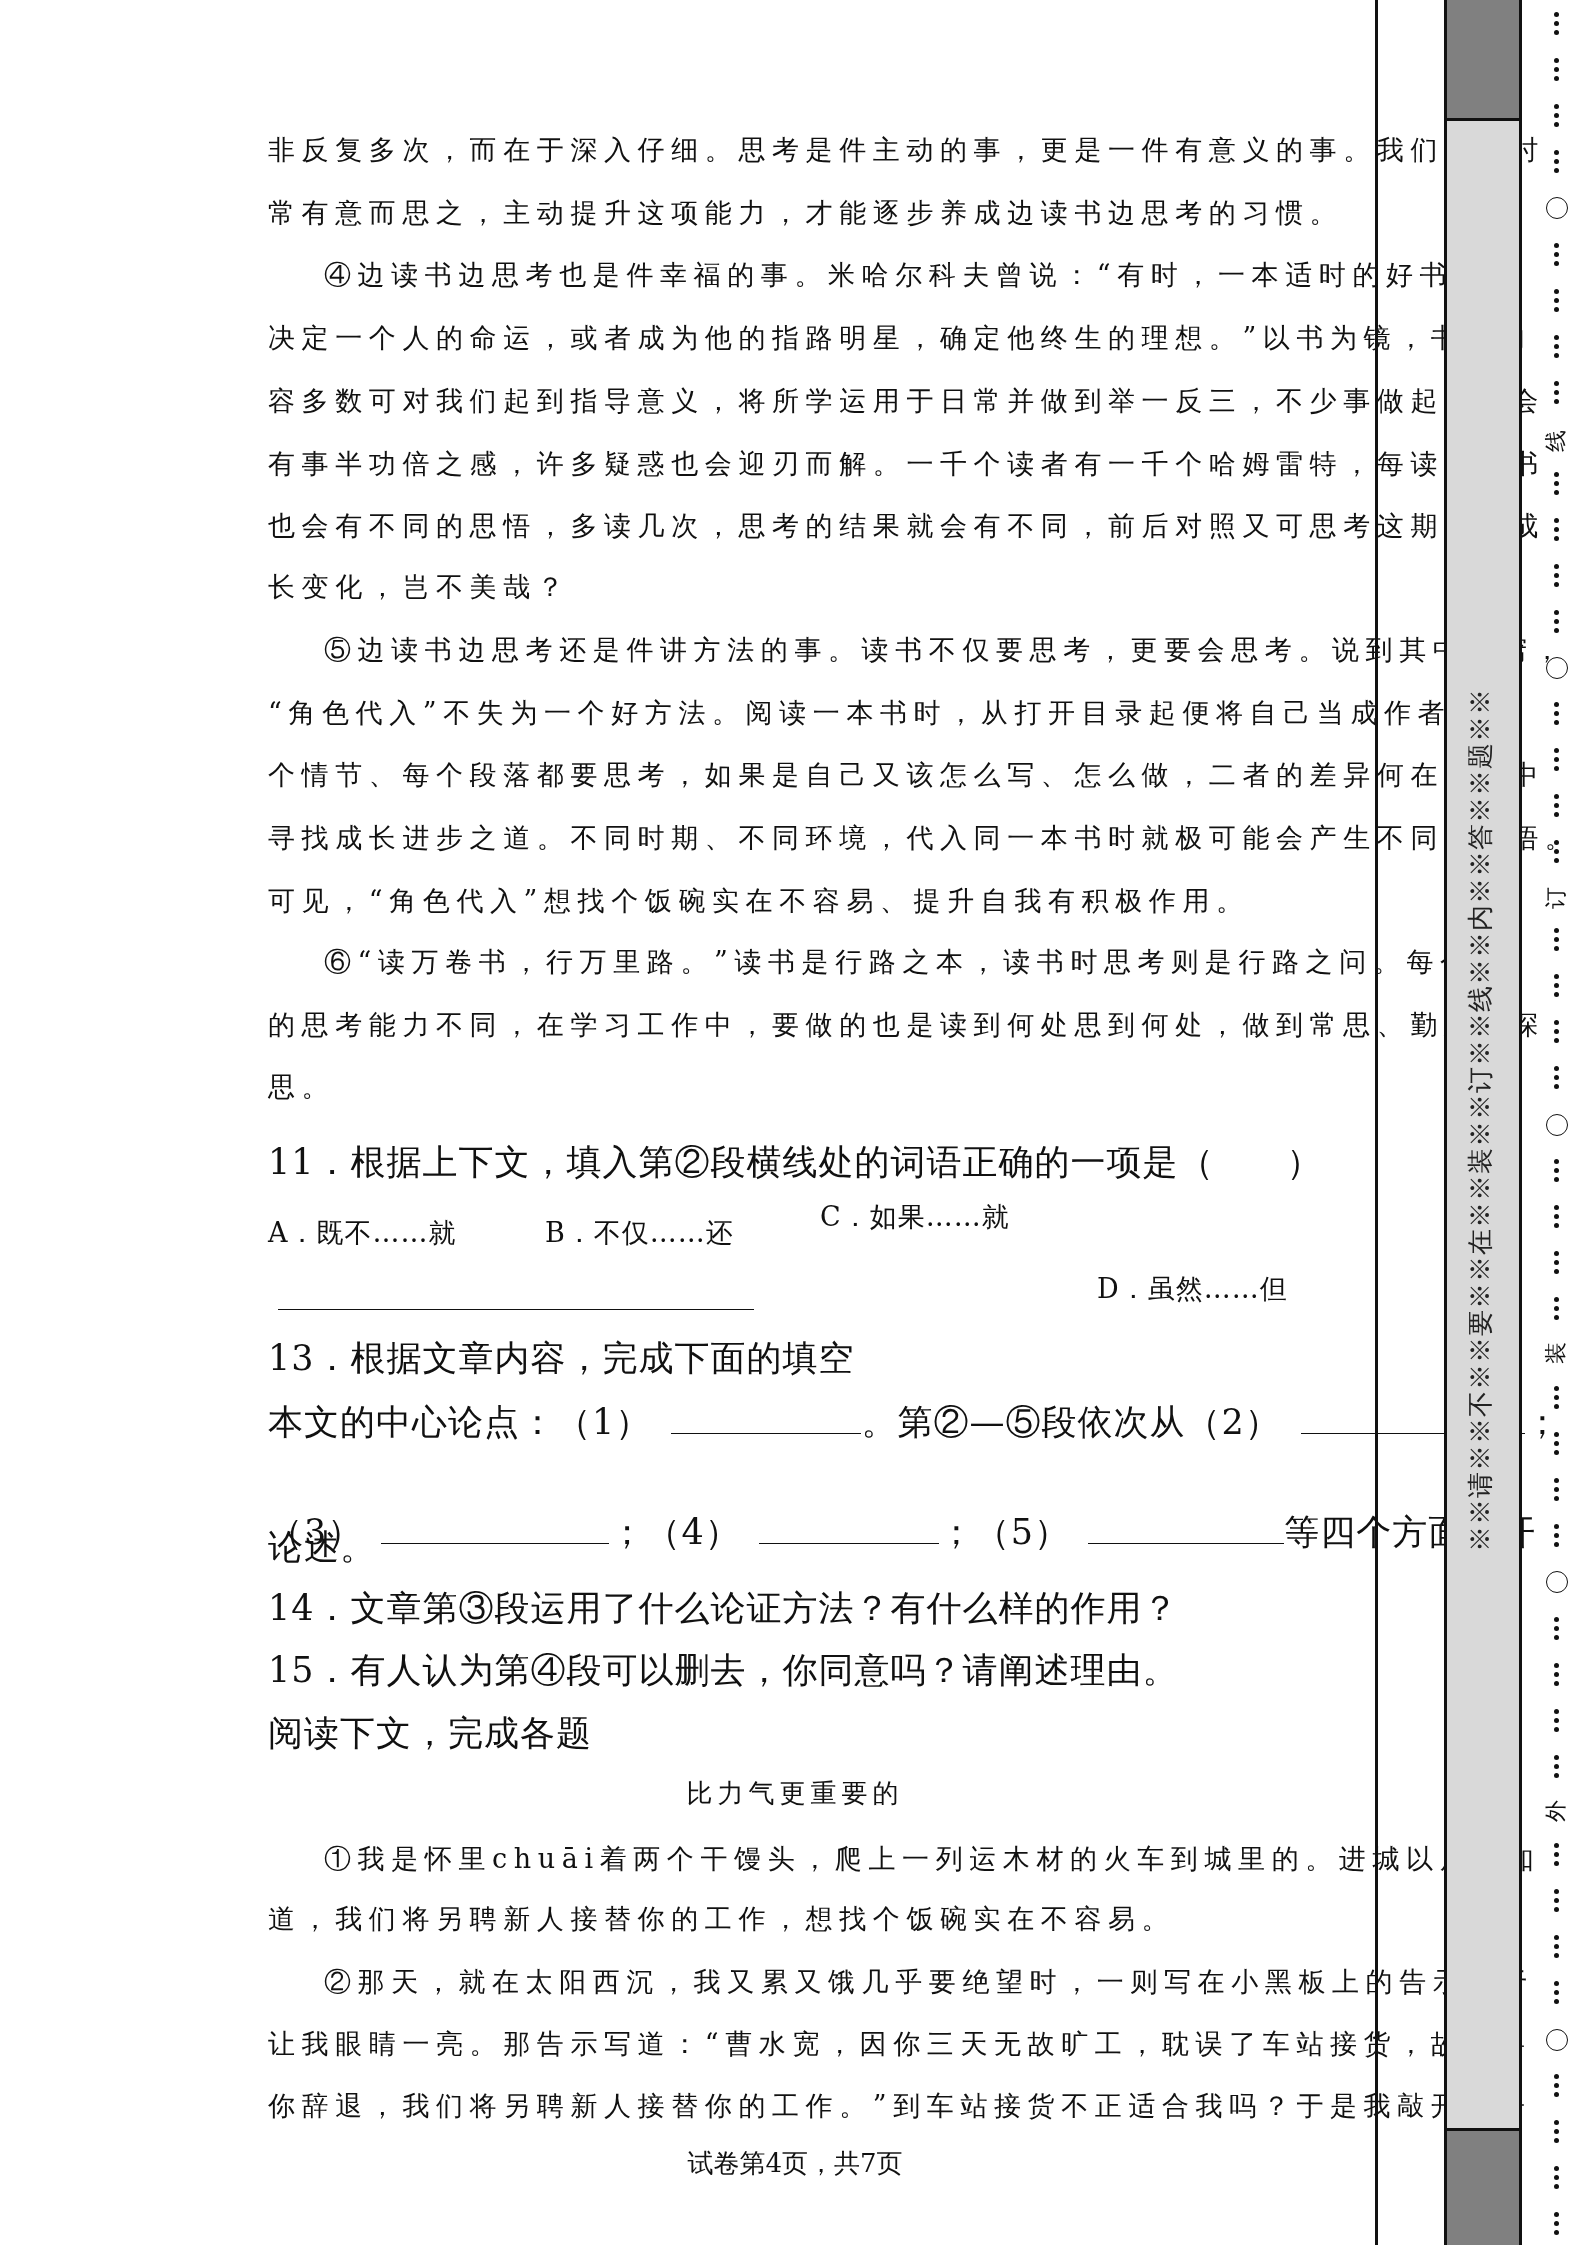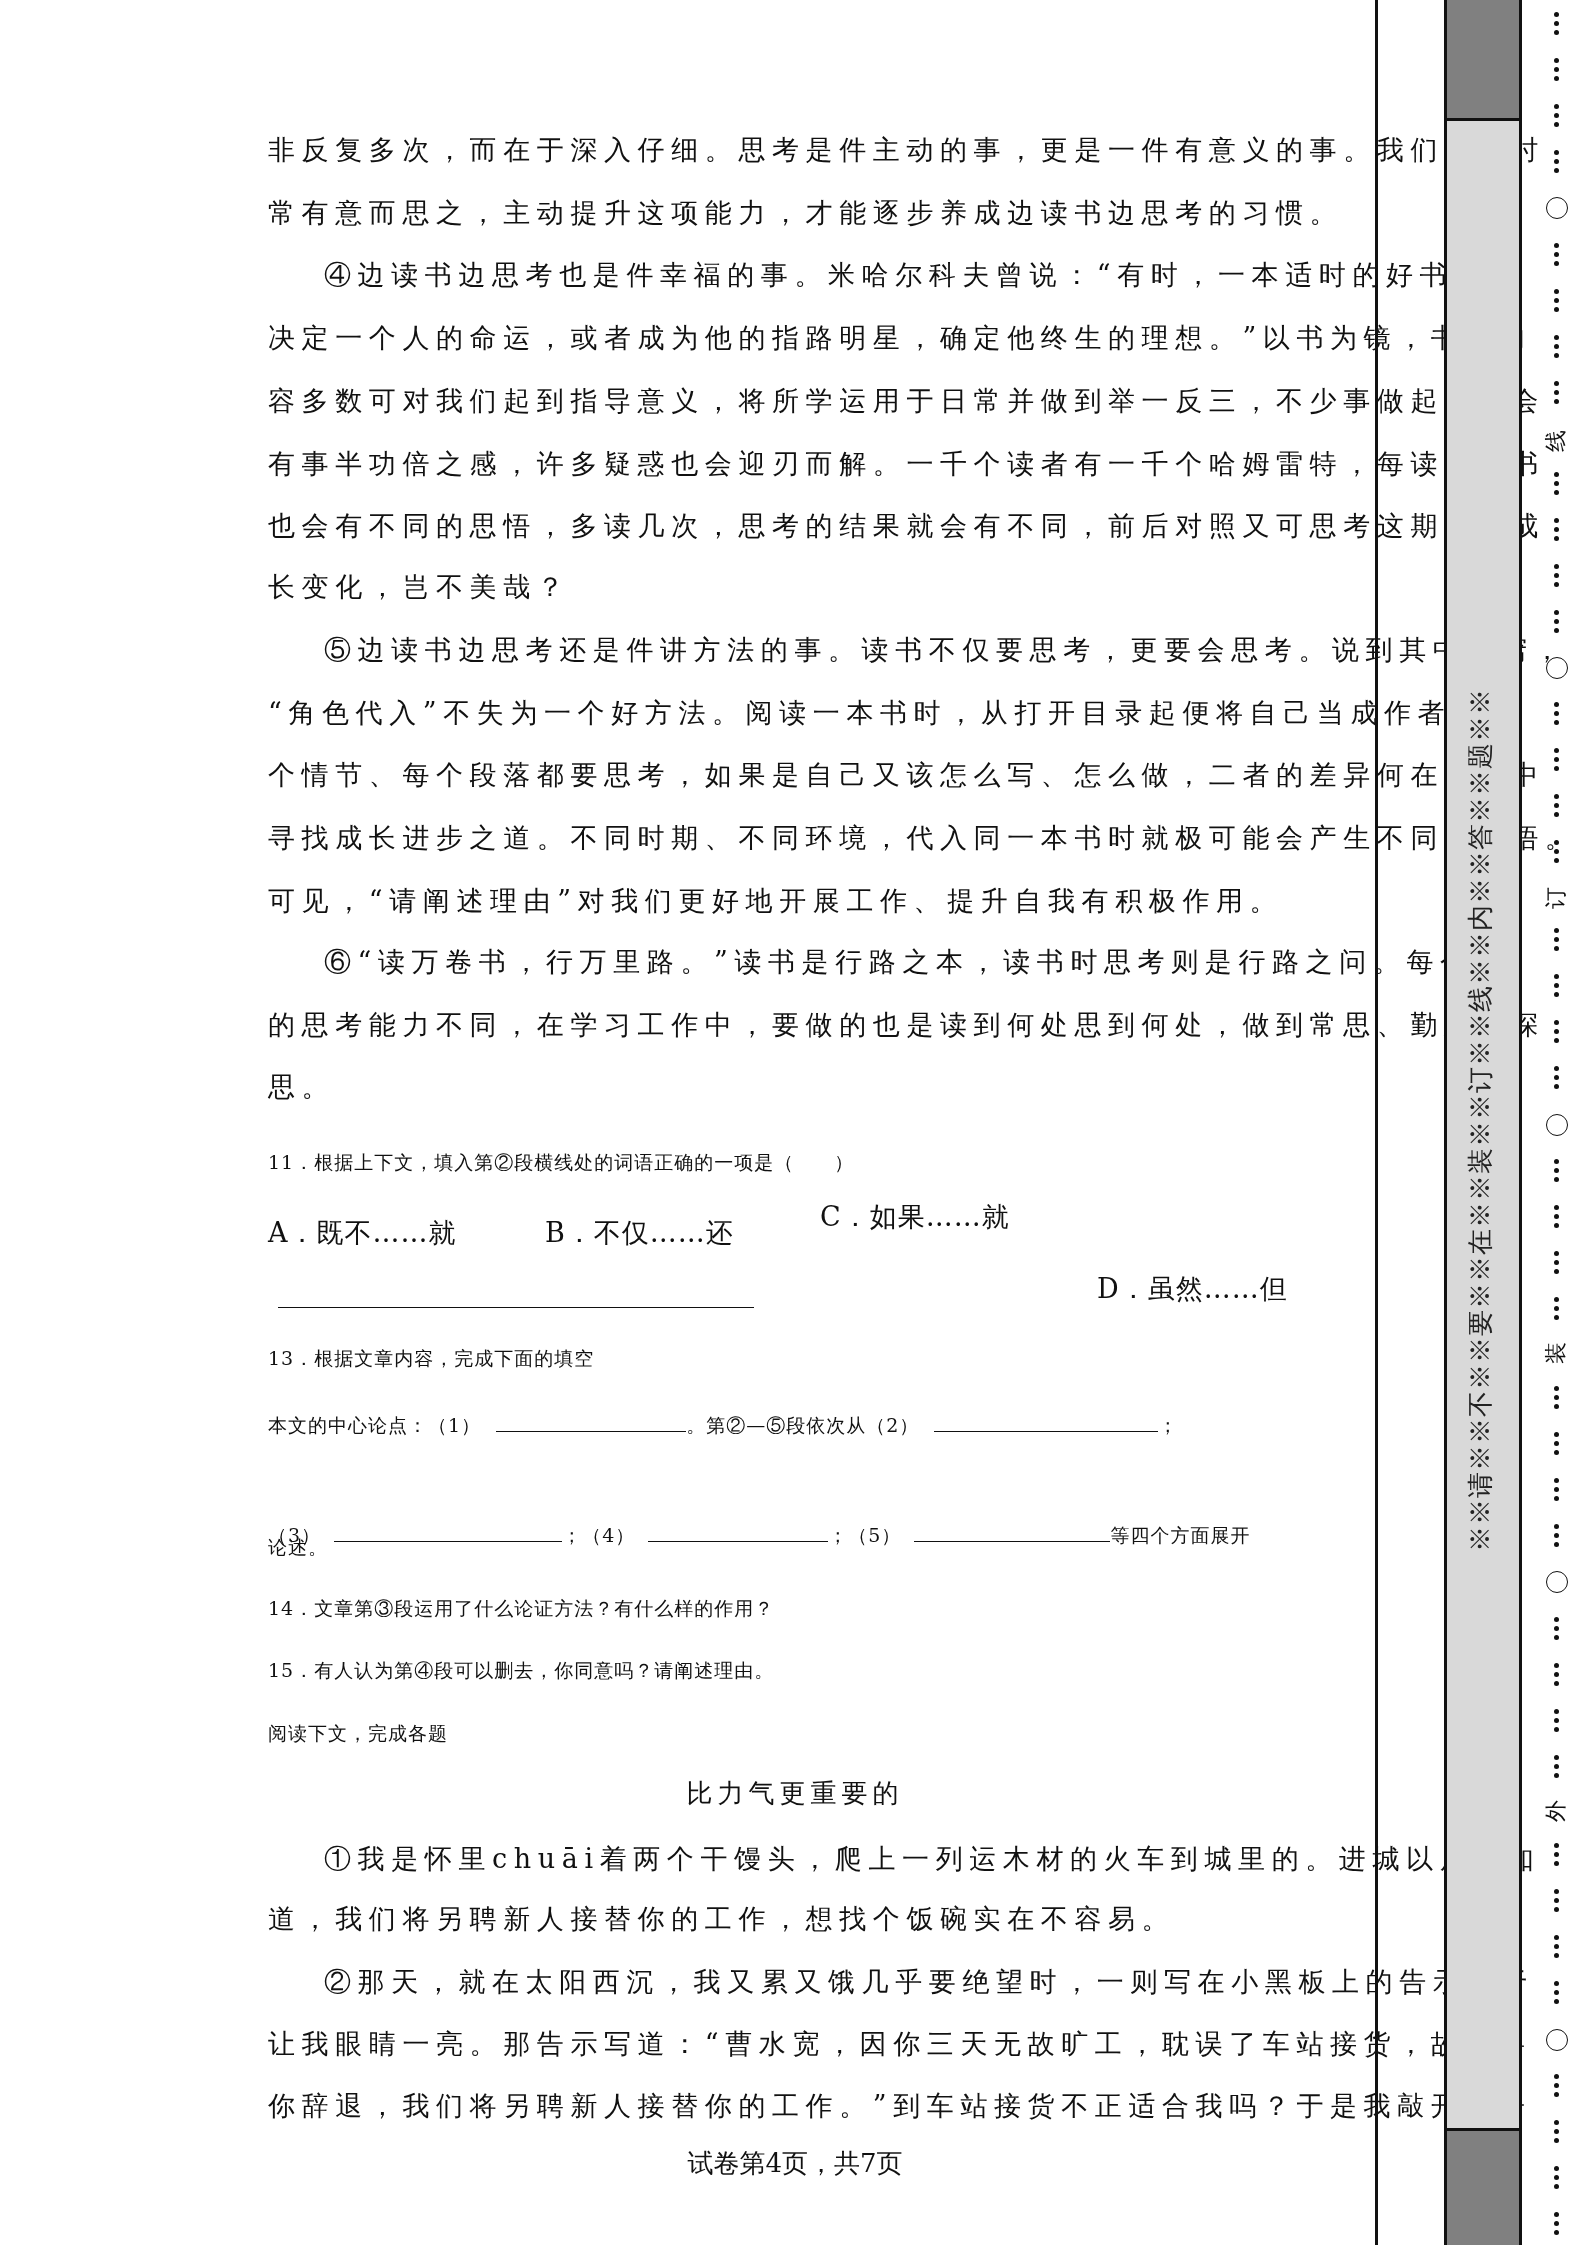--- a/index.html
+++ b/index.html
@@ -1,21 +1,21 @@
 <!DOCTYPE html>
 <html><head>
 <meta charset="utf-8">
 <style>
   html, body { margin: 0; padding: 0; background: #ffffff; }
   body { width: 1587px; height: 2245px; position: relative; overflow: hidden;
          font-family: "DejaVu Serif", "Liberation Serif", serif; color: #111; }
   .line { position: absolute; left: 268px; white-space: nowrap; font-size: 27px;
           line-height: 34px; height: 34px; }
   .kai { letter-spacing: 6.6px; }
-  .q { font-size: 19px; letter-spacing: 1px; }
+  .q { font-size: 35px; letter-spacing: 1px; }
   .indent { left: 324px; }
   .title { position: absolute; left: 0; width: 1590px; text-align: center; font-size: 26px;
            letter-spacing: 5px; line-height: 34px; }
   .footer { position: absolute; left: 0; width: 1590px; text-align: center; top: 2146px;
             font-size: 26px; line-height: 34px; }
   .blank { display: inline-block; border-bottom: 1.5px solid #111; height: 26px; vertical-align: baseline; }
   .opt { position: absolute; white-space: nowrap; font-size: 27px; line-height: 34px; letter-spacing: 1px; }
 
   
   .bind-outer-line { position: absolute; left: 1375px; top: 0; width: 3px; height: 2245px; background: #111; }
@@ -41,21 +41,21 @@
   <div class="line kai indent" style="top:258px">④边读书边思考也是件幸福的事。米哈尔科夫曾说：“有时，一本适时的好书能够</div>
   <div class="line kai" style="top:321px">决定一个人的命运，或者成为他的指路明星，确定他终生的理想。”以书为镜，书中内</div>
   <div class="line kai" style="top:384px">容多数可对我们起到指导意义，将所学运用于日常并做到举一反三，不少事做起来就会</div>
   <div class="line kai" style="top:447px">有事半功倍之感，许多疑惑也会迎刃而解。一千个读者有一千个哈姆雷特，每读一次书</div>
   <div class="line kai" style="top:509px">也会有不同的思悟，多读几次，思考的结果就会有不同，前后对照又可思考这期间的成</div>
   <div class="line kai" style="top:570px">长变化，岂不美哉？</div>
   <div class="line kai indent" style="top:633px">⑤边读书边思考还是件讲方法的事。读书不仅要思考，更要会思考。说到其中诀窍，</div>
   <div class="line kai" style="top:696px">“角色代入”不失为一个好方法。阅读一本书时，从打开目录起便将自己当成作者，每</div>
   <div class="line kai" style="top:758px">个情节、每个段落都要思考，如果是自己又该怎么写、怎么做，二者的差异何在，从中</div>
   <div class="line kai" style="top:821px">寻找成长进步之道。不同时期、不同环境，代入同一本书时就极可能会产生不同的思悟。</div>
-  <div class="line kai" style="top:884px">可见，“请阐述理由”对我们更好地开展工作、提升自我有积极作用。</div>
+  <div class="line kai" style="top:884px">可见，“角色代入”想找个饭碗实在不容易、提升自我有积极作用。</div>
   <div class="line kai indent" style="top:945px">⑥“读万卷书，行万里路。”读书是行路之本，读书时思考则是行路之问。每个人</div>
   <div class="line kai" style="top:1008px">的思考能力不同，在学习工作中，要做的也是读到何处思到何处，做到常思、勤思、深</div>
   <div class="line kai" style="top:1070px">思。</div>
 </div>
 
 <div>
   <div class="line q" style="top:1145px">11．根据上下文，填入第②段横线处的词语正确的一项是（　　）</div>
   <div class="opt" style="top:1216px; left:268px">A．既不……就</div>
   <div class="opt" style="top:1216px; left:545px">B．不仅……还</div>
   <div class="opt" style="top:1200px; left:820px">C．如果……就</div>

